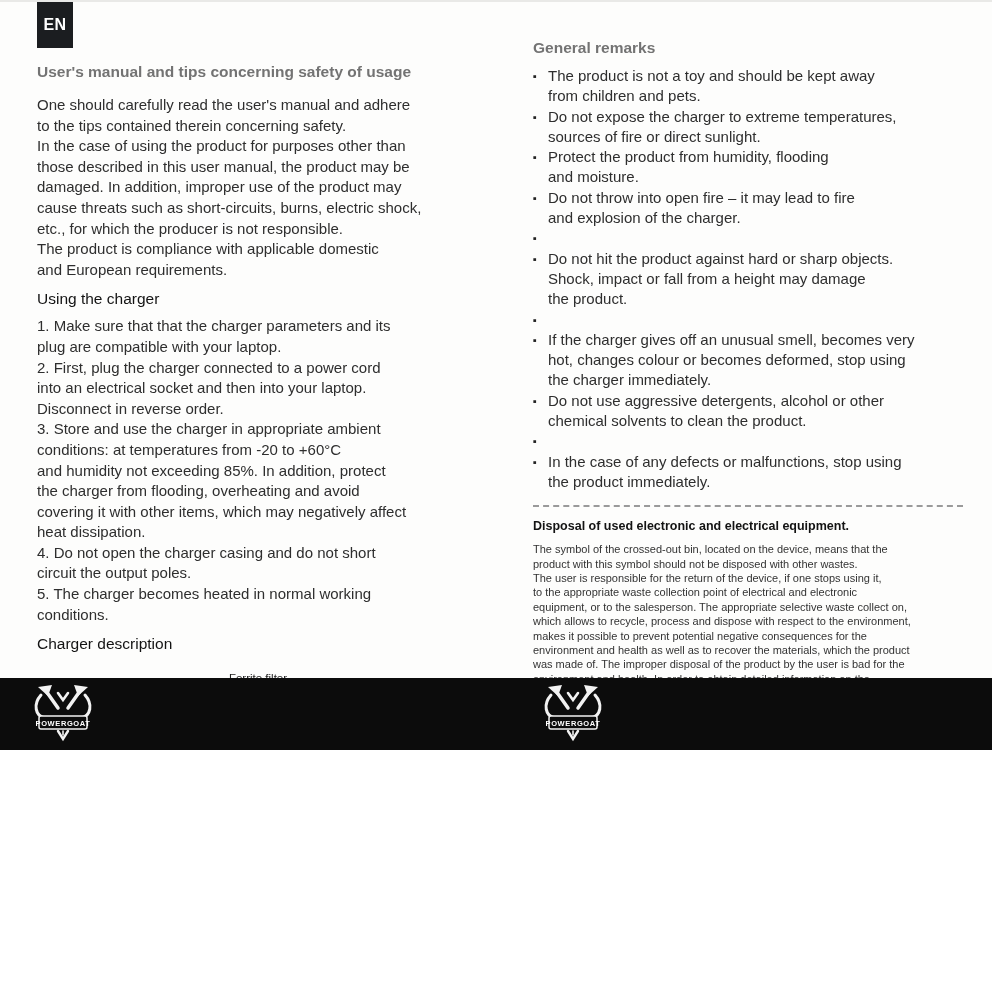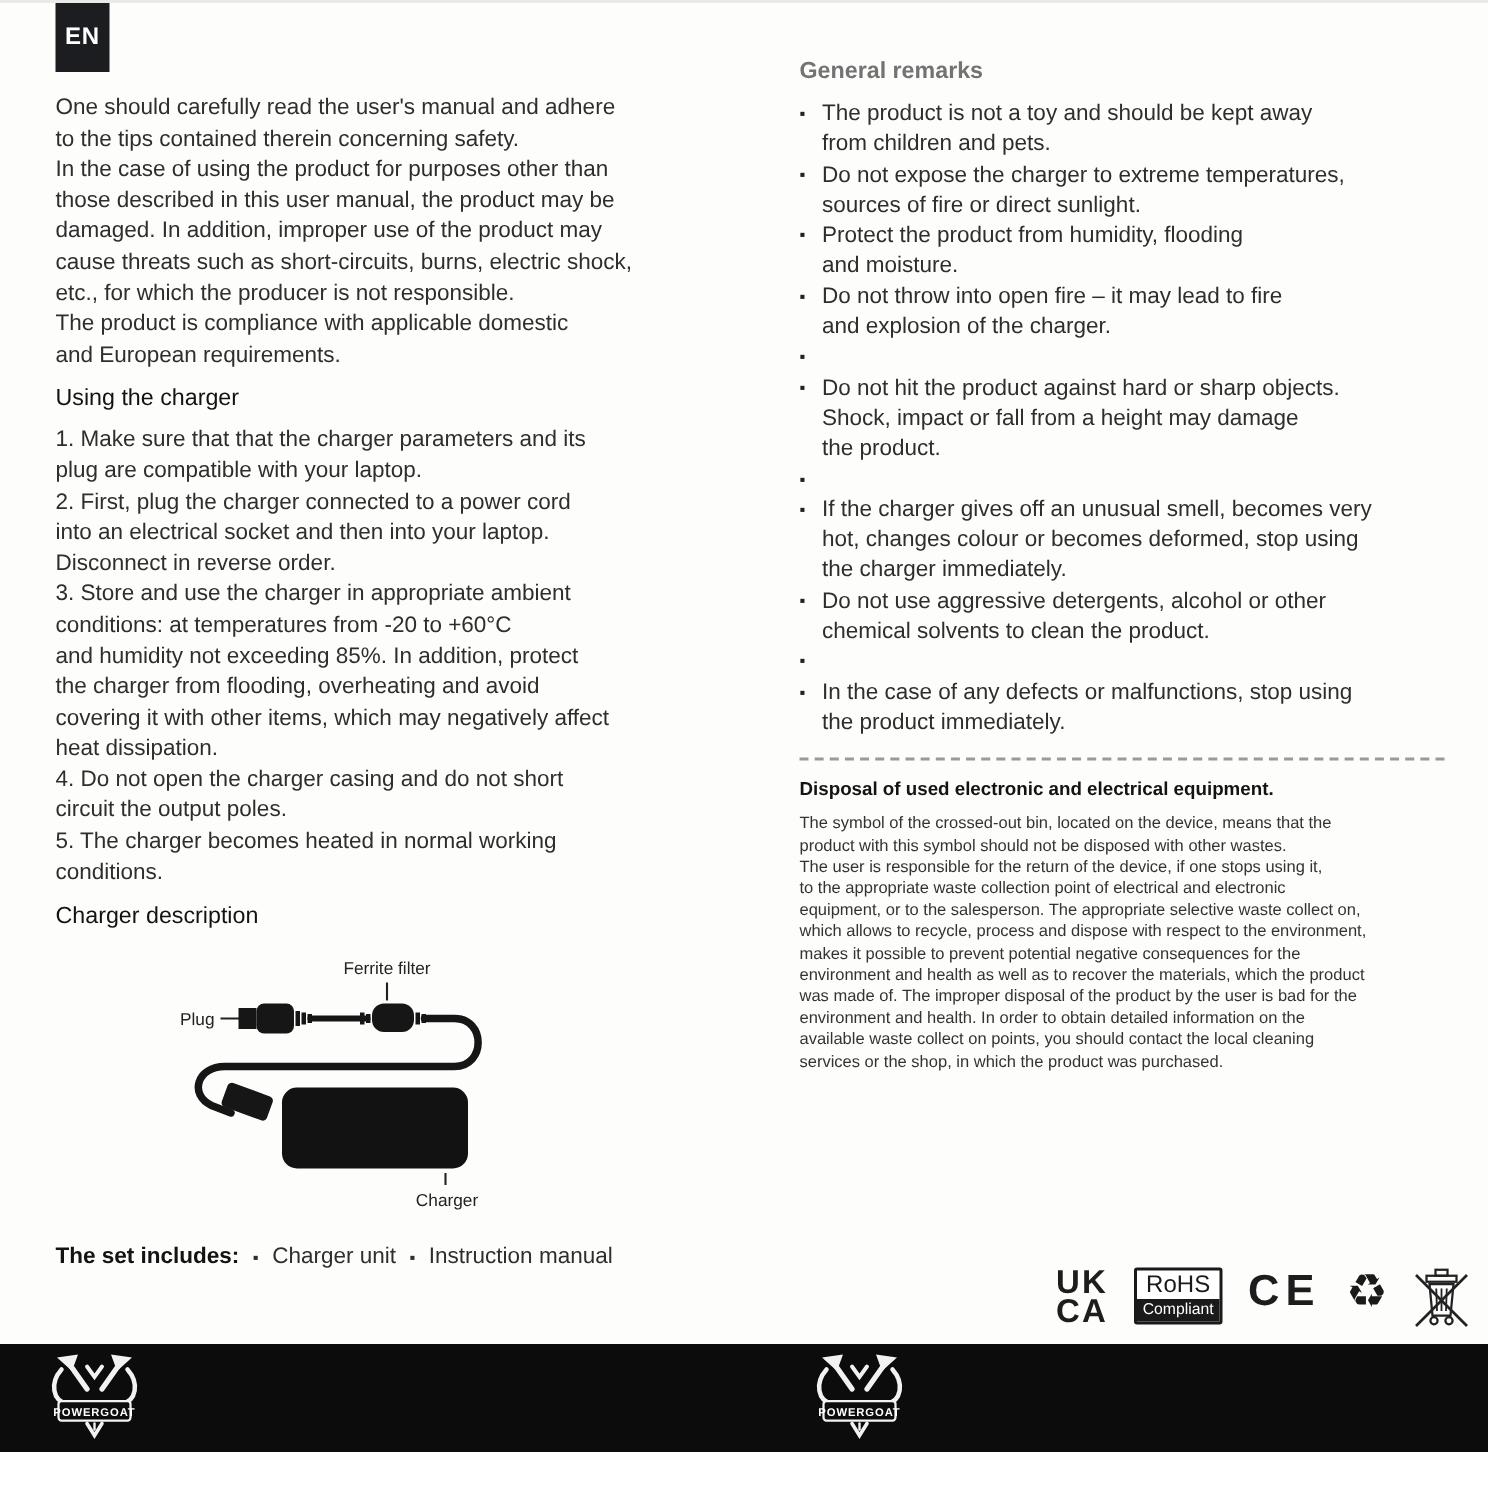--- a/index.html
+++ b/index.html
@@ -1,18 +1,18 @@
 <!DOCTYPE html>
 <html><head>
 <meta charset="utf-8">
 <style>
   html,body{margin:0;padding:0;}
   .page{
     position:relative;
-    width:992px;height:968px;
+    width:992px;height:750px;
     background:#fdfdfc;
     font-family:"Liberation Sans",sans-serif;
     color:#2e2e2e;
     overflow:hidden;
   }
   .scan-line{position:absolute;top:0;left:0;width:100%;height:2px;background:#e9e9e7;}
   
   .lang-badge{
     position:absolute;left:37px;top:2px;width:36px;height:46px;
     background:#1b1d20;color:#fff;display:flex;align-items:center;justify-content:center;
@@ -55,20 +55,21 @@
 </style>
 </head>
 <body>
 
 <div class="page">
   <div class="scan-line"></div>
 
   <div class="lang-badge">EN</div>
 
   <div class="col-left">
+    <h1 class="h1">User's manual and tips concerning safety of usage</h1>
     <p class="body-text">One should carefully read the user's manual and adhere
 to the tips contained therein concerning safety.
 In the case of using the product for purposes other than
 those described in this user manual, the product may be
 damaged. In addition, improper use of the product may
 cause threats such as short-circuits, burns, electric shock,
 etc., for which the producer is not responsible.
 The product is compliance with applicable domestic
 and European requirements.</p>
 

